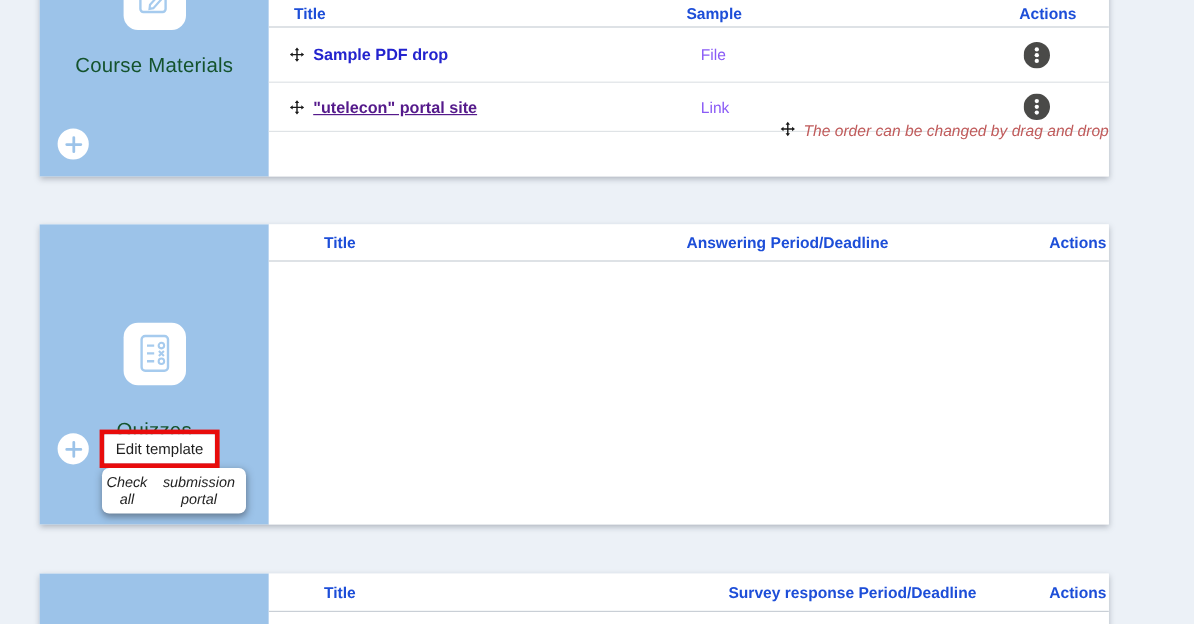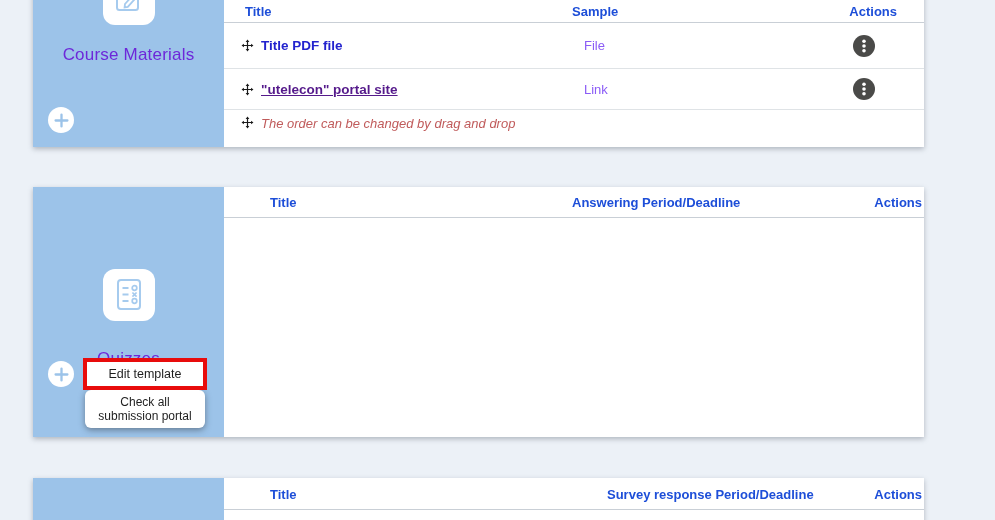--- a/index.html
+++ b/index.html
@@ -16,21 +16,21 @@
     box-shadow:0 2px 5px rgba(75,85,100,.38);
   }
   .side { width:191px; flex:none; background:#9CC3E9; position:relative; }
   .iconbox {
     position:absolute; width:52px; height:52px; left:70px;
     background:#fff; border-radius:12px;
     display:flex; align-items:center; justify-content:center;
   }
   .side-title {
     position:absolute; left:0; right:0; text-align:center;
-    font-size:17px; color:#6d28d9; letter-spacing:.2px;
+    font-size:17px; color:#14532d; letter-spacing:.2px;
   }
   .addbtn {
     position:absolute; width:26px; height:26px; border-radius:50%;
     background:#fff; border:none; cursor:pointer;
     display:flex; align-items:center; justify-content:center;
   }
   .tblarea { flex:1; position:relative; background:#fff; }
   .thead {
     position:absolute; left:0; right:0;
     border-bottom:1px solid #C9CFD6;
@@ -48,34 +48,34 @@
   .lnk-blue { color:#2323CE; }
   .lnk-purple { color:#551A8B; text-decoration:underline; }
   .fmt { position:absolute; left:360px; font-size:13px; color:#8b5cf6; }
   .kebab {
     position:absolute; left:629px; top:50%; transform:translateY(-50%);
     width:22px; height:22px; border:none; background:transparent;
     padding:0; cursor:pointer; display:flex;
   }
   .note { font-size:13px; font-style:italic; color:#C05B5B; white-space:nowrap; }
   .menu-item-red {
-    position:absolute; left:50px; top:171px; width:124px; height:32px;
+    position:absolute; left:50px; top:171px; width:100px; height:32px;
     border:4px solid #E80C0C; background:#fff; z-index:6;
     display:flex; align-items:center; justify-content:center;
   }
   .menu-item-red button {
     width:100%; height:100%; border:none; background:#fff;
     font-family:inherit; font-size:12.5px; color:#1E1E1E; cursor:pointer;
   }
   .menu-item-plain {
     position:absolute; left:52px; top:203px; width:120px; height:38px;
     background:#fff; border:none; border-radius:6px; cursor:pointer;
     box-shadow:0 2px 6px rgba(45,52,62,.5); z-index:5;
-    display:flex; flex-direction:column; justify-content:center;
-    font-family:inherit; font-size:12px; line-height:14px; color:#1E1E1E;
+    display:flex; align-items:center; justify-content:center;
+    font-family:inherit; font-size:12px; line-height:14px; color:#1E1E1E;font-style:italic;
   }
 </style>
 </head>
 <body>
 
 <section class="card" style="top:-28px; height:175px;">
   <div class="side">
     <div class="iconbox" style="top:1px;">
       <svg width="32" height="32" viewBox="0 0 32 32" fill="none" stroke="#A6CBEE" stroke-width="2">
         <rect x="4" y="6" width="21" height="21" rx="2.5"></rect>
@@ -96,21 +96,21 @@
       <span class="th" style="left:21px;">Title</span>
       <span class="th" style="left:348px;">Sample</span>
       <span class="th" style="right:27px;">Actions</span>
     </div>
     <div class="trow" style="top:51px; height:46px;">
       <span class="move">
         <svg width="13" height="13" viewBox="0 0 24 24" fill="#1A1A1A">
           <path d="M12 1 L15.4 5.4 H13.1 V10.9 H18.6 V8.6 L23 12 L18.6 15.4 V13.1 H13.1 V18.6 H15.4 L12 23 L8.6 18.6 H10.9 V13.1 H5.4 V15.4 L1 12 L5.4 8.6 V10.9 H10.9 V5.4 H8.6 Z"></path>
         </svg>
       </span>
-      <a href="#" class="lnk lnk-blue">Title PDF file</a>
+      <a href="#" class="lnk lnk-blue">Sample PDF drop</a>
       <span class="fmt">File</span>
       <button class="kebab">
         <span style="display:flex;">
           <svg width="22" height="22" viewBox="0 0 22 22">
             <circle cx="11" cy="11" r="11" fill="#4A4A48"></circle>
             <circle cx="11" cy="6.2" r="1.8" fill="#fff"></circle>
             <circle cx="11" cy="11" r="1.8" fill="#fff"></circle>
             <circle cx="11" cy="15.8" r="1.8" fill="#fff"></circle>
           </svg>
         </span>
@@ -128,21 +128,21 @@
         <span style="display:flex;">
           <svg width="22" height="22" viewBox="0 0 22 22">
             <circle cx="11" cy="11" r="11" fill="#4A4A48"></circle>
             <circle cx="11" cy="6.2" r="1.8" fill="#fff"></circle>
             <circle cx="11" cy="11" r="1.8" fill="#fff"></circle>
             <circle cx="11" cy="15.8" r="1.8" fill="#fff"></circle>
           </svg>
         </span>
       </button>
     </div>
-    <div class="trow noborder" style="top:138px; height:37px; align-items:flex-start; padding-top:6px;">
+    <div class="trow noborder" style="top:123px; height:37px; align-items:flex-start; padding-top:6px;justify-content:flex-end;">
       <span class="move">
         <svg width="13" height="13" viewBox="0 0 24 24" fill="#1A1A1A">
           <path d="M12 1 L15.4 5.4 H13.1 V10.9 H18.6 V8.6 L23 12 L18.6 15.4 V13.1 H13.1 V18.6 H15.4 L12 23 L8.6 18.6 H10.9 V13.1 H5.4 V15.4 L1 12 L5.4 8.6 V10.9 H10.9 V5.4 H8.6 Z"></path>
         </svg>
       </span>
       <span class="note">The order can be changed by drag and drop</span>
     </div>
   </div>
 </section>
 

